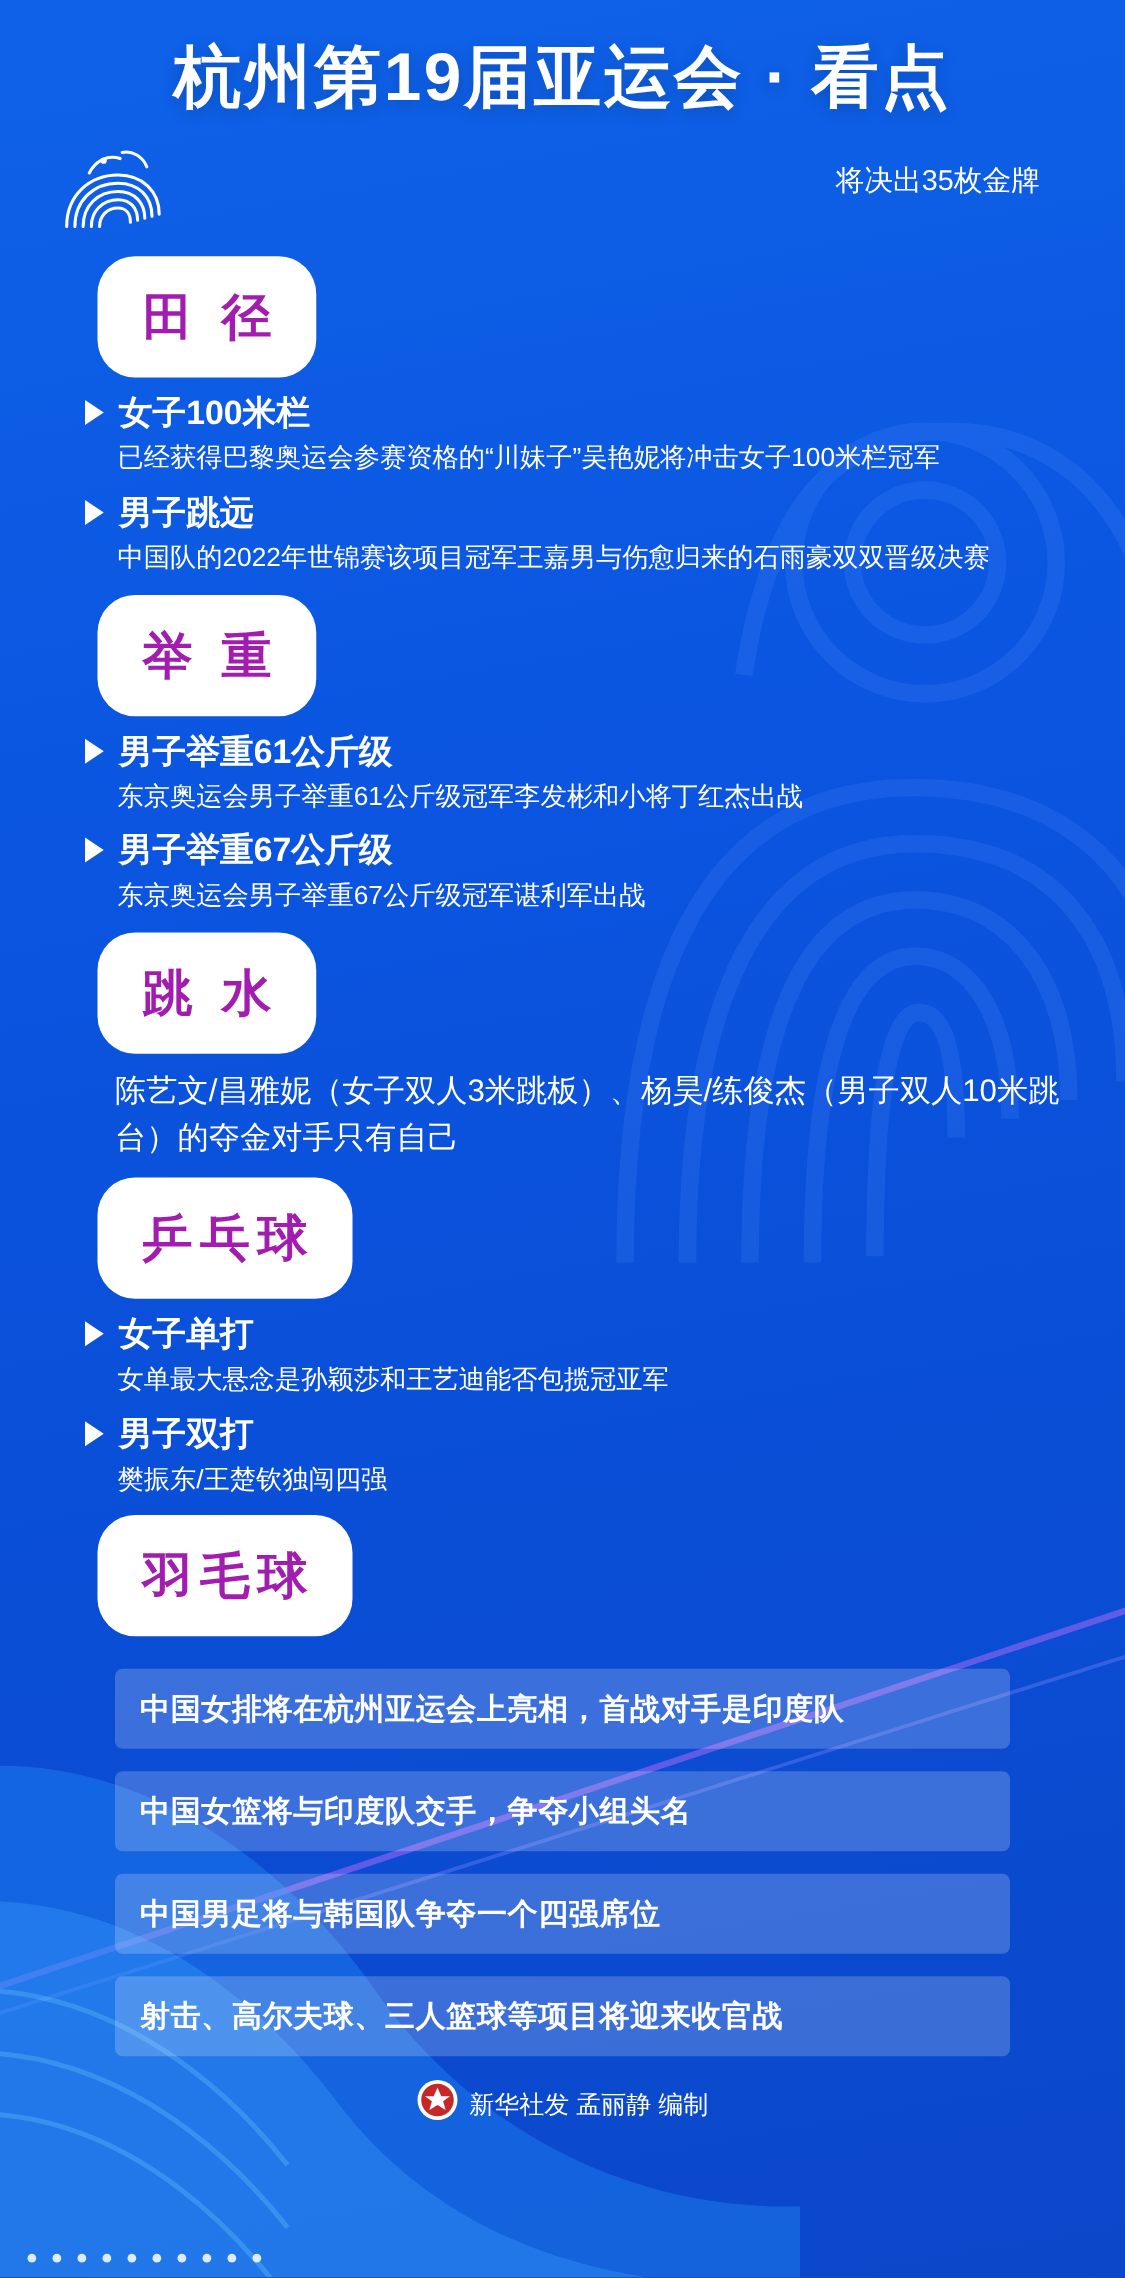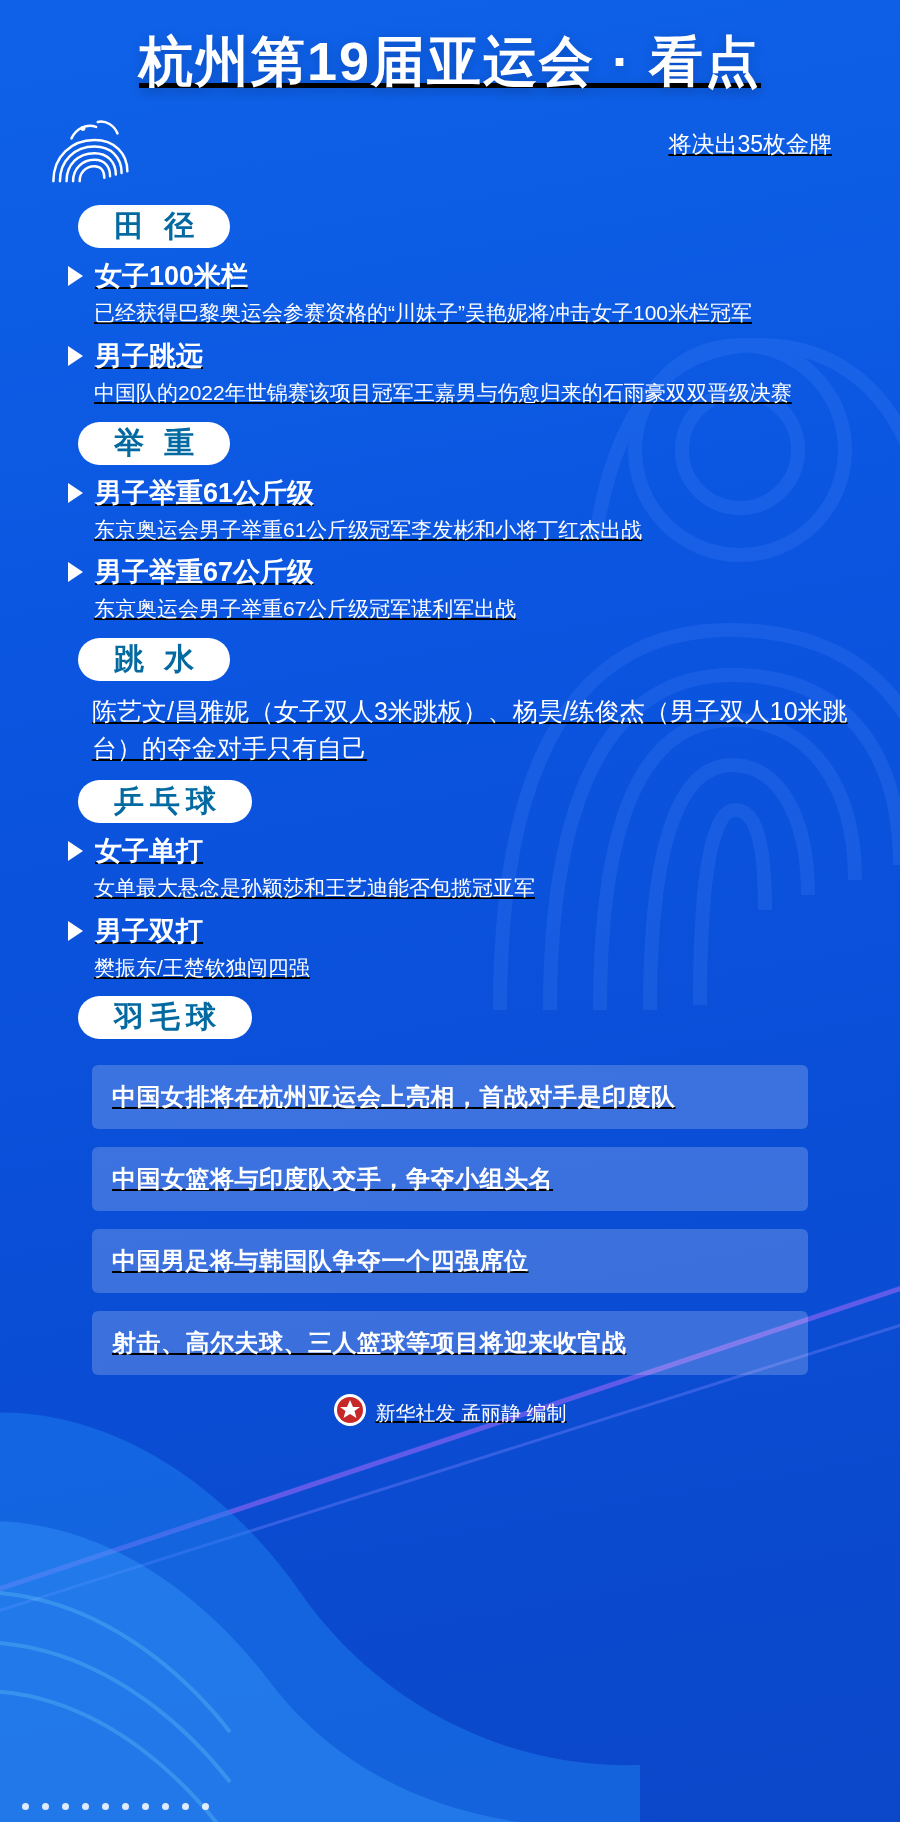--- a/index.html
+++ b/index.html
@@ -12,21 +12,20 @@
     height: 1822px;
     font-family: "Liberation Sans", "DejaVu Sans", sans-serif;
     overflow: hidden;
   }
   .poster {
     position: relative;
     width: 900px;
     height: 1822px;
     background: linear-gradient(170deg, #0f62e8 0%, #0b55e0 35%, #0a4fd8 60%, #0b47c9 100%);
     overflow: hidden;
-    text-decoration: underline;
   }
   
   .bg-fingerprint {
     position: absolute;
     right: -60px;
     top: 250px;
     width: 520px;
     height: 780px;
     opacity: 0.35;
     pointer-events: none;
@@ -119,25 +118,25 @@
   
   .section {
     margin-top: 14px;
   }
   .cat-pill-wrap {
     padding-left: 78px;
   }
   .cat-pill {
     display: inline-block;
     background: #ffffff;
-    color: #0369a1;
-    font-size: 30px;
+    color: #a21caf;
+    font-size: 40px;
     font-weight: bold;
     border-radius: 30px;
-    padding: 1px 30px;
+    padding: 21px 30px;
     letter-spacing: 6px;
     text-indent: 6px;
   }
   .item {
     padding: 10px 46px 0 60px;
   }
   .item-head {
     display: flex;
     align-items: center;
     gap: 12px;

